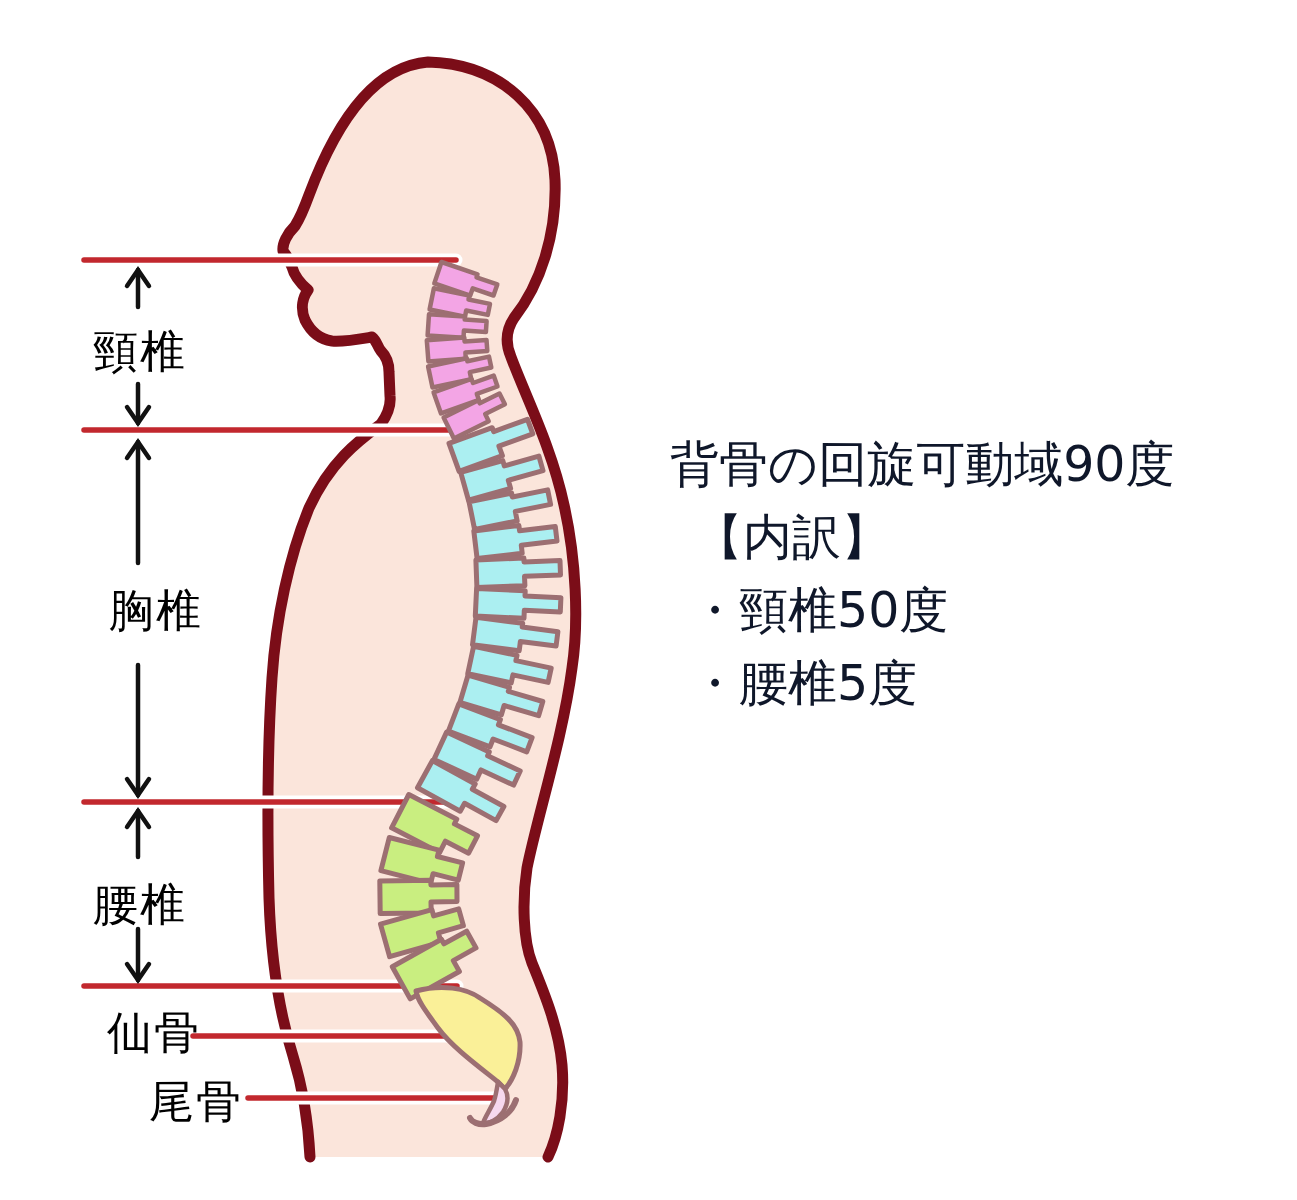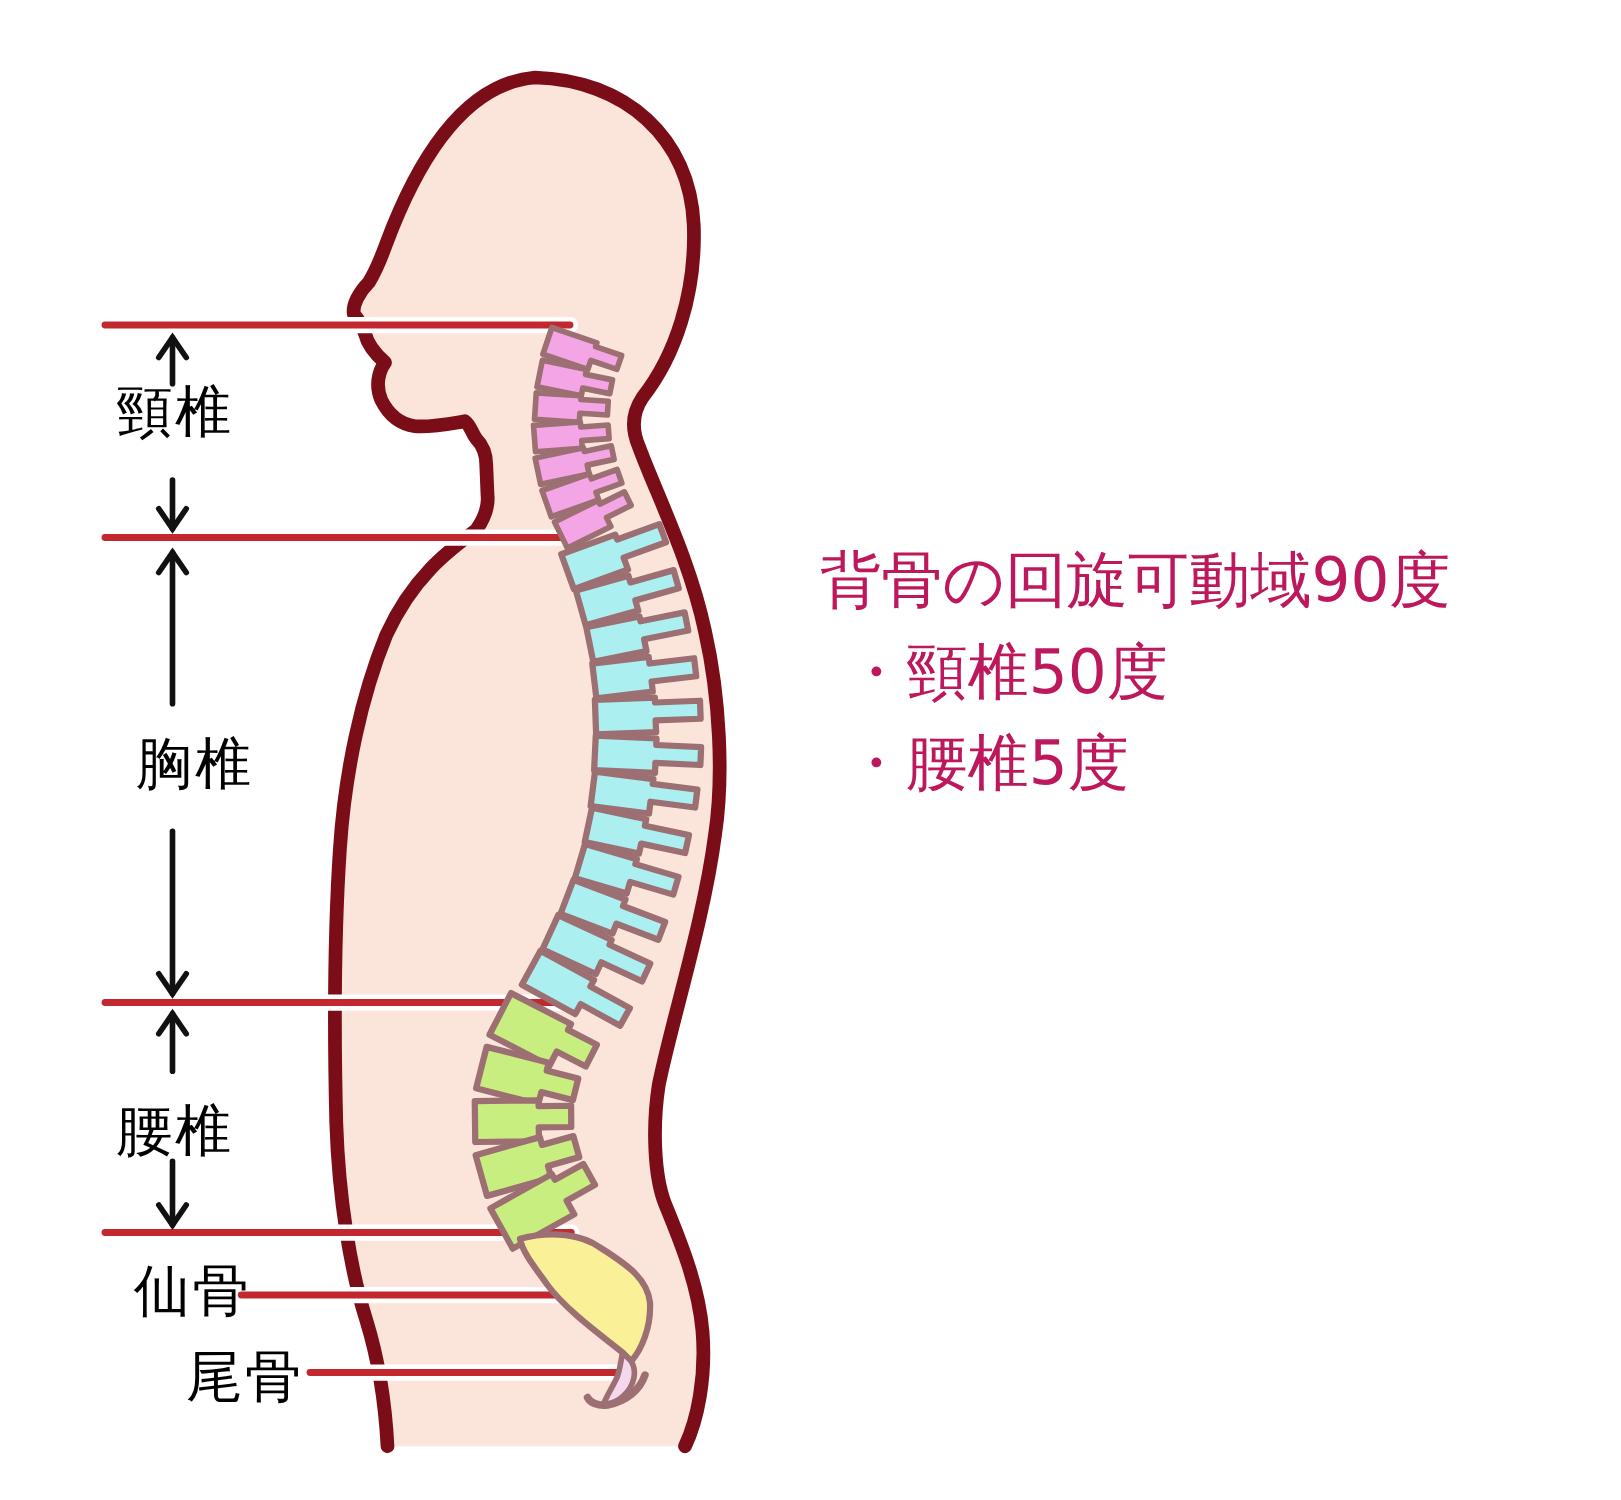--- a/index.html
+++ b/index.html
@@ -15,22 +15,22 @@
     position:absolute;
     transform:translate(-50%,-50%);
     font-size:45px;
     font-weight:500;
     color:#000;
     white-space:nowrap;
     letter-spacing:2px;
   }
   .info-panel{
     position:absolute;
-    left:656px;top:428px;
-    color:#be185d;
+    left:670px;top:428px;
+    color:#0f172a;
     font-size:49px;
     line-height:73px;
     white-space:nowrap;
   }
   .info-title{text-indent:0;}
   .info-heading{padding-left:24px;}
   .info-item{padding-left:20px;}
 </style>
 </head>
 <body>
@@ -183,24 +183,25 @@
         <line x1="138" y1="811" x2="138" y2="857"></line>
         <polyline points="127,827 138,811 149,827"></polyline>
       </g>
       <g>
         <line x1="138" y1="929" x2="138" y2="980"></line>
         <polyline points="127,964 138,980 149,964"></polyline>
       </g>
     </g>
   </svg>
 
-  <div class="spine-label" style="left:140px;top:330px;">頸椎</div>
+  <div class="spine-label" style="left:140px;top:352px;">頸椎</div>
   <div class="spine-label" style="left:140px;top:611px;margin-left:16px;">胸椎</div>
   <div class="spine-label" style="left:140px;top:905px;">腰椎</div>
   <div class="spine-label" style="left:154px;top:1033px;">仙骨</div>
   <div class="spine-label" style="left:196px;top:1102px;">尾骨</div>
 
   <div class="info-panel">
     <div class="info-title">背骨の回旋可動域90度</div>
+    <div class="info-heading">【内訳】</div>
     <div class="info-item">・頸椎50度</div>
     <div class="info-item">・腰椎5度</div>
   </div>
 </div>
 
 </body></html>

